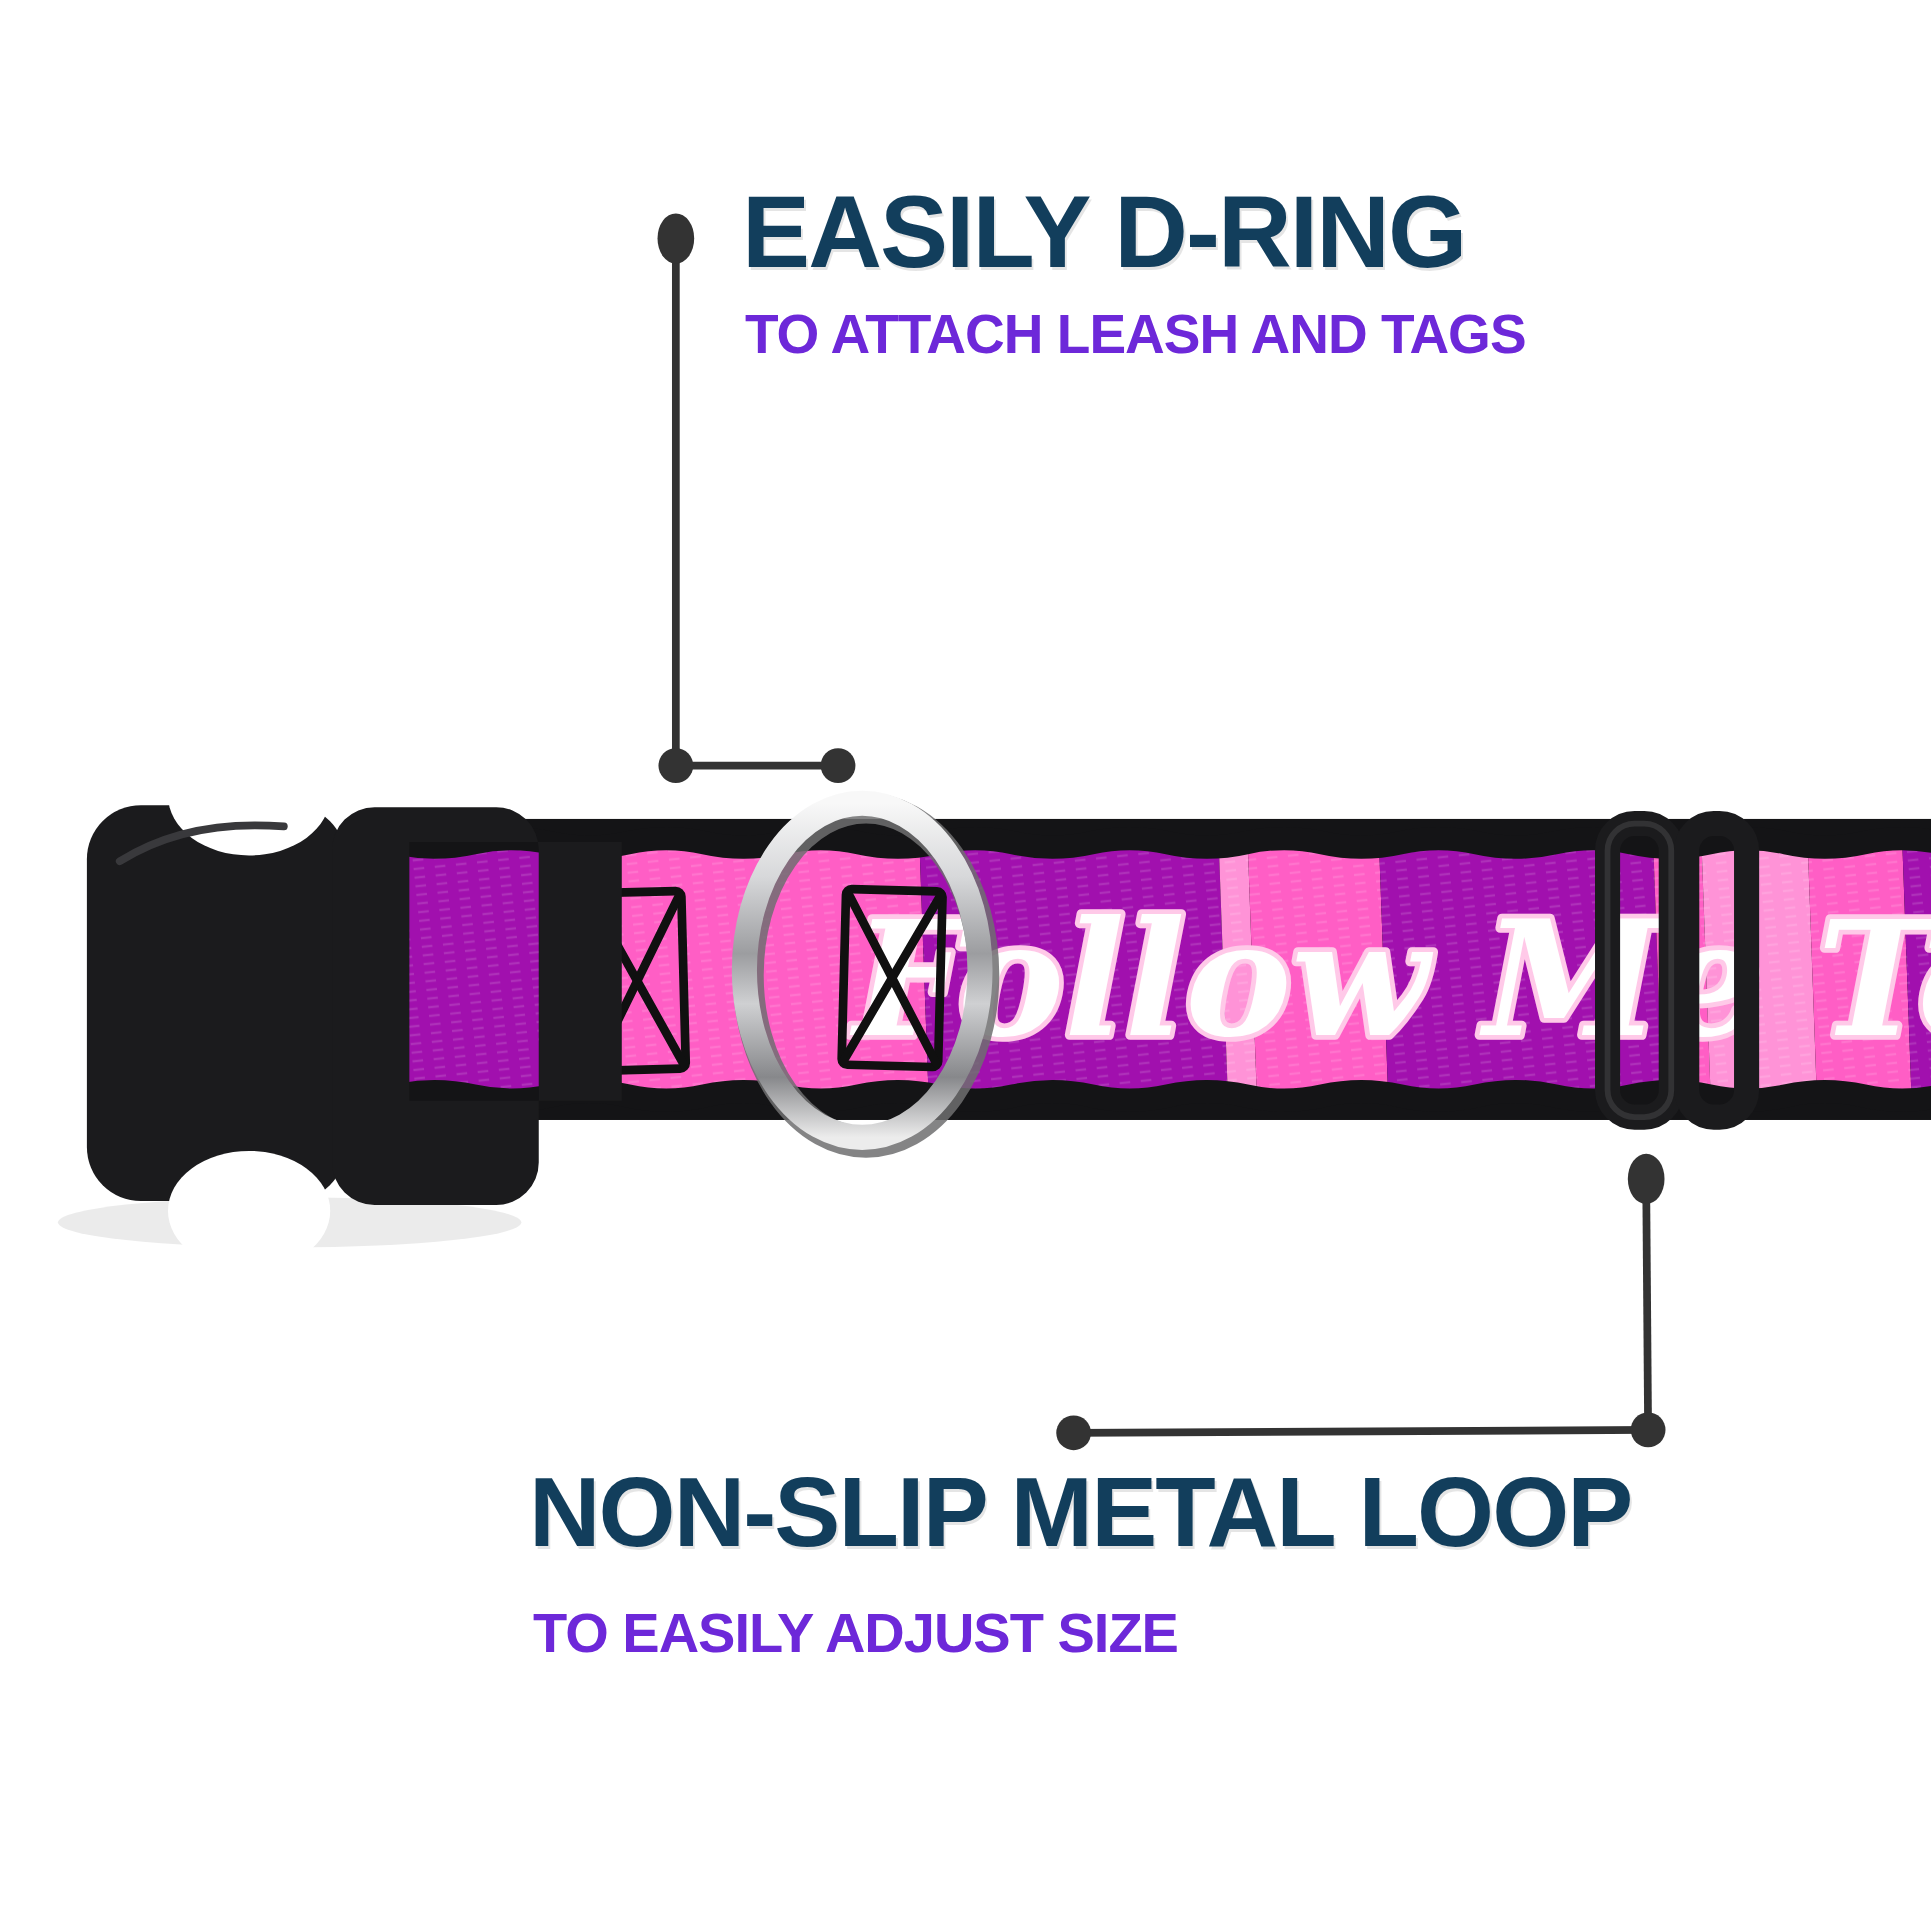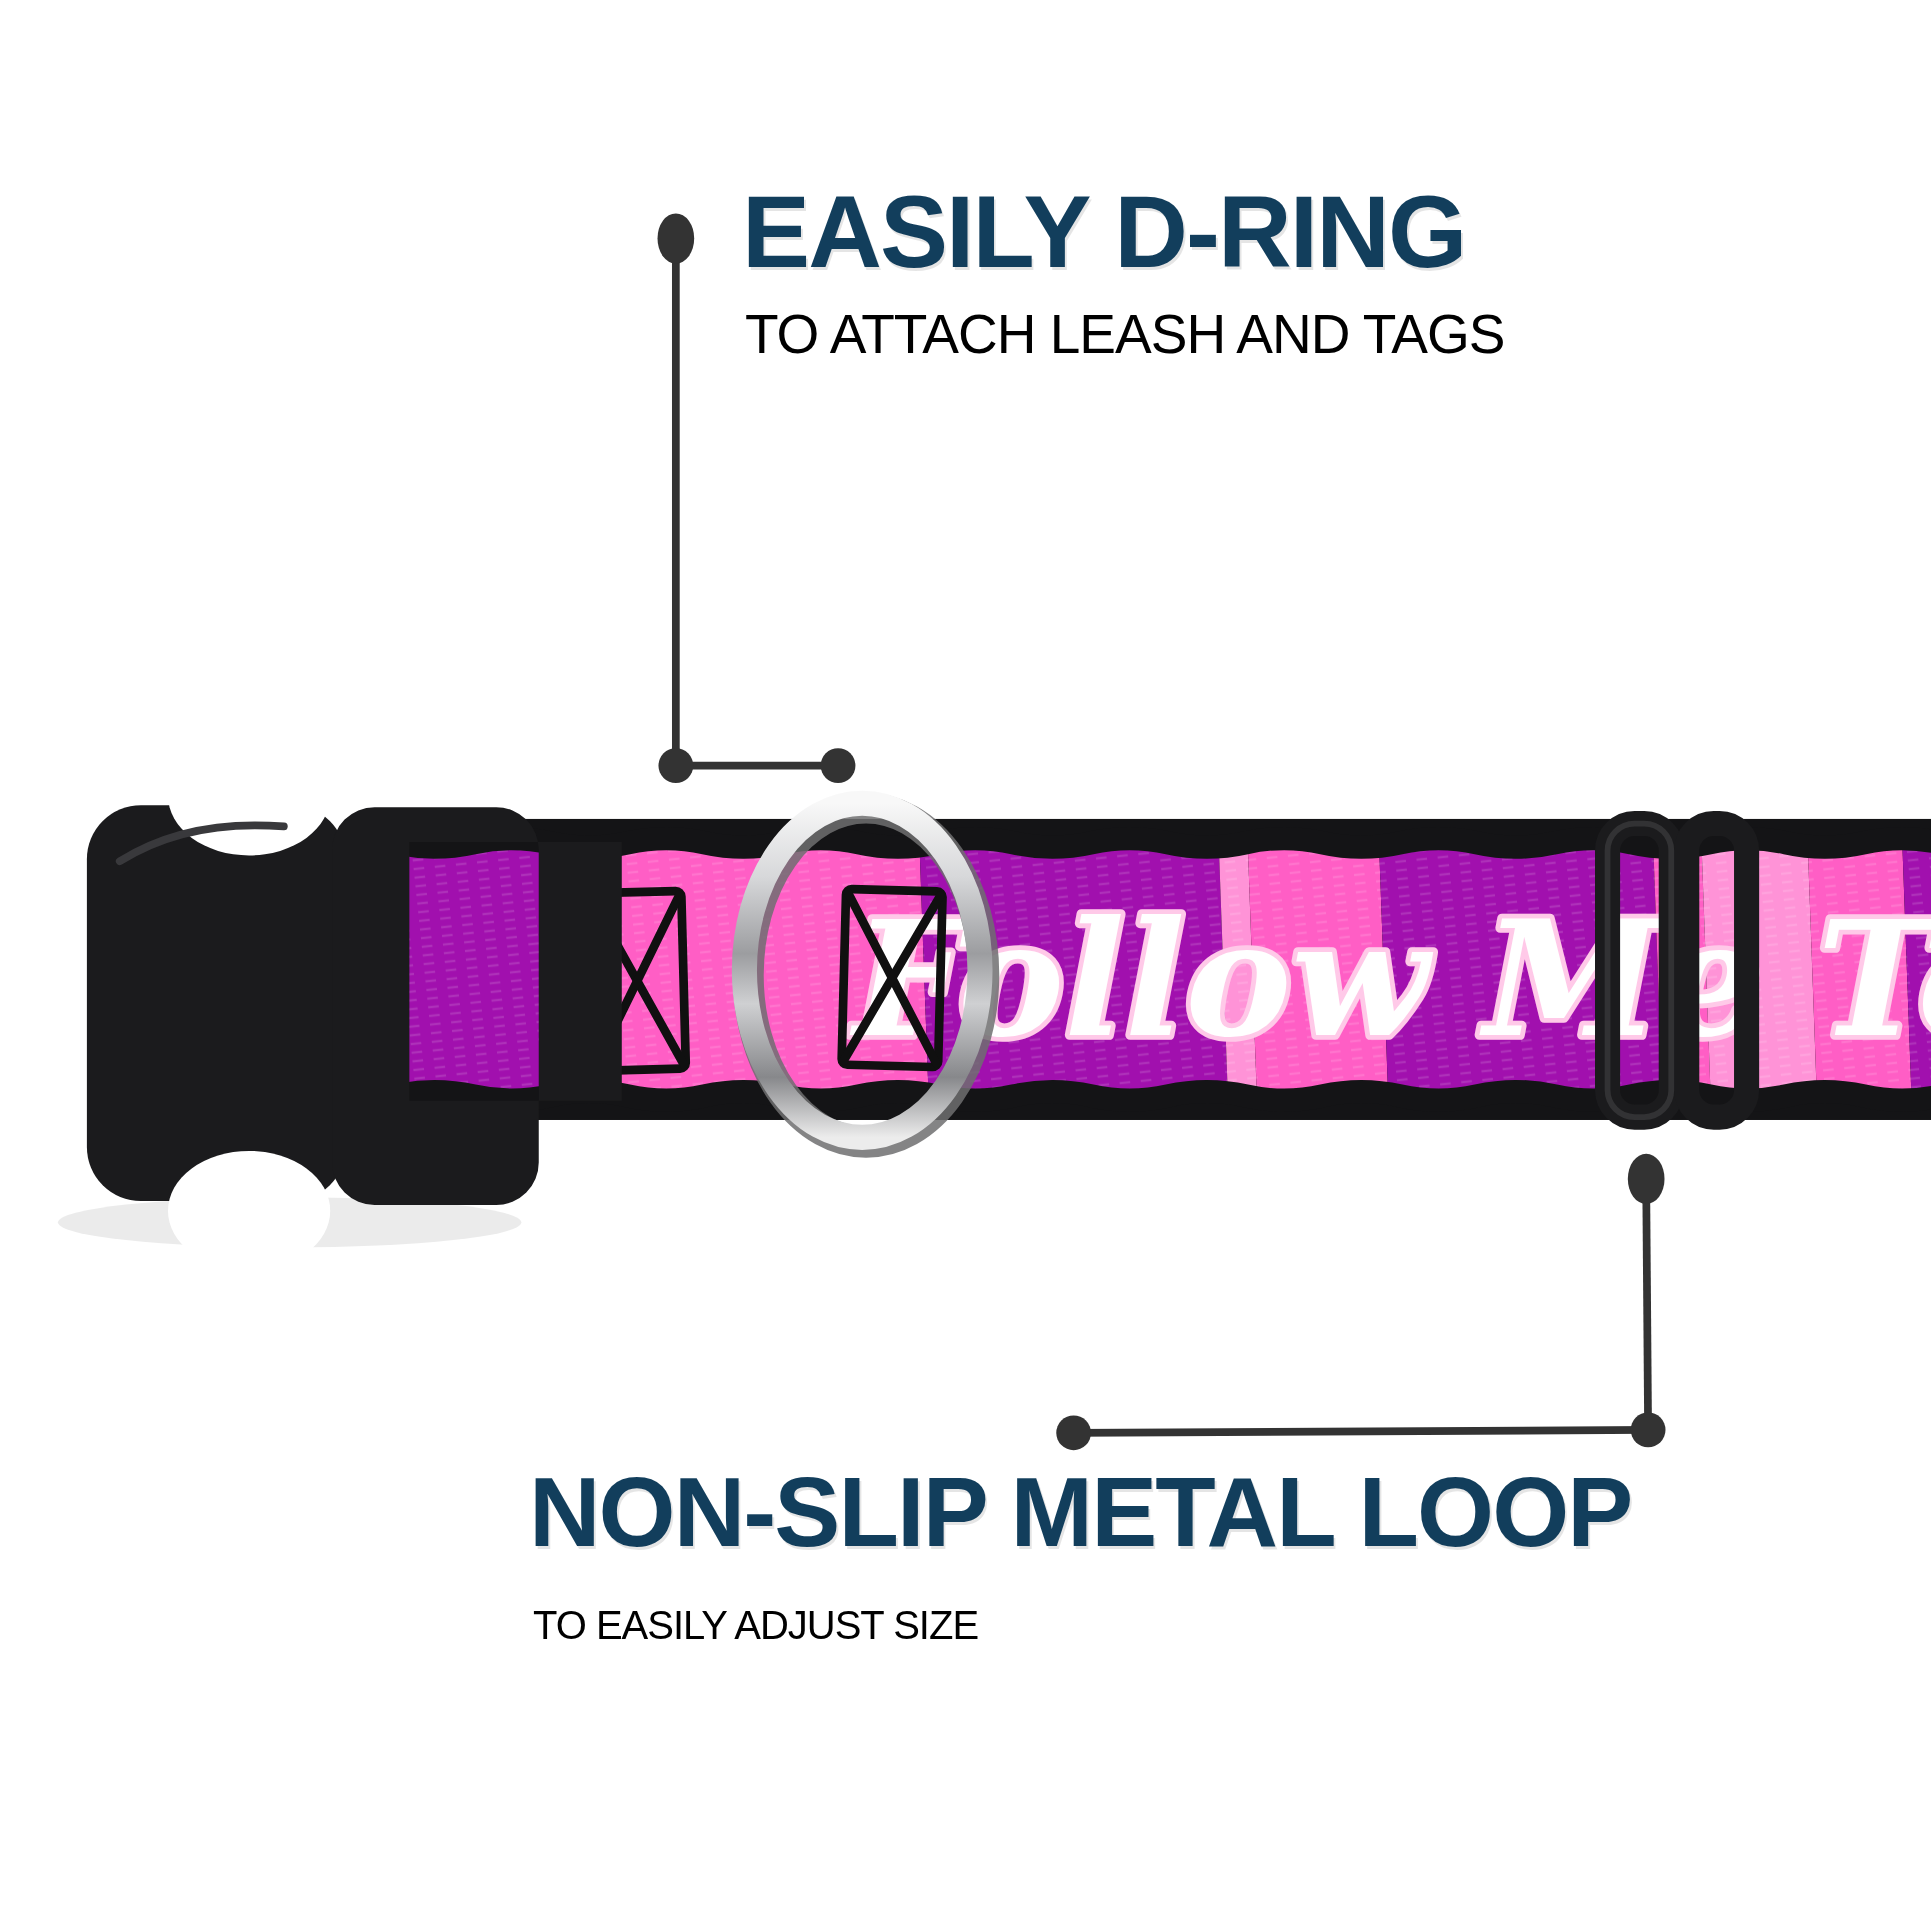--- a/index.html
+++ b/index.html
@@ -15,30 +15,30 @@
     position:absolute;
     color:#123E5C;
     font-weight:700;
     letter-spacing:-1.9px;
     line-height:1;
     white-space:nowrap;
     text-shadow:1.9px 2.9px 0 rgba(0,0,0,0.10);
   }
   .callout-sub{
     position:absolute;
-    color:#000000;
-    font-weight:400;
+    color:#6d28d9;
+    font-weight:700;
     letter-spacing:-1px;
     line-height:1;
     white-space:nowrap;
   }
   .t-dring{left:742px;top:181px;font-size:102px;}
   .s-dring{left:745px;top:307px;font-size:55px;}
   .t-loop{left:529px;top:1462px;font-size:99px;}
-  .s-loop{left:533px;top:1605px;font-size:40px;}
+  .s-loop{left:533px;top:1605px;font-size:56px;}
 </style>
 </head>
 <body>
 
 <div class="stage">
 
   <svg class="scene" viewBox="0 0 2000 2000" width="1931" height="1931">
     <defs>
       <linearGradient id="chrome" x1="0" y1="0" x2="0" y2="1">
         <stop offset="0" stop-color="#f8f8f8"></stop>

